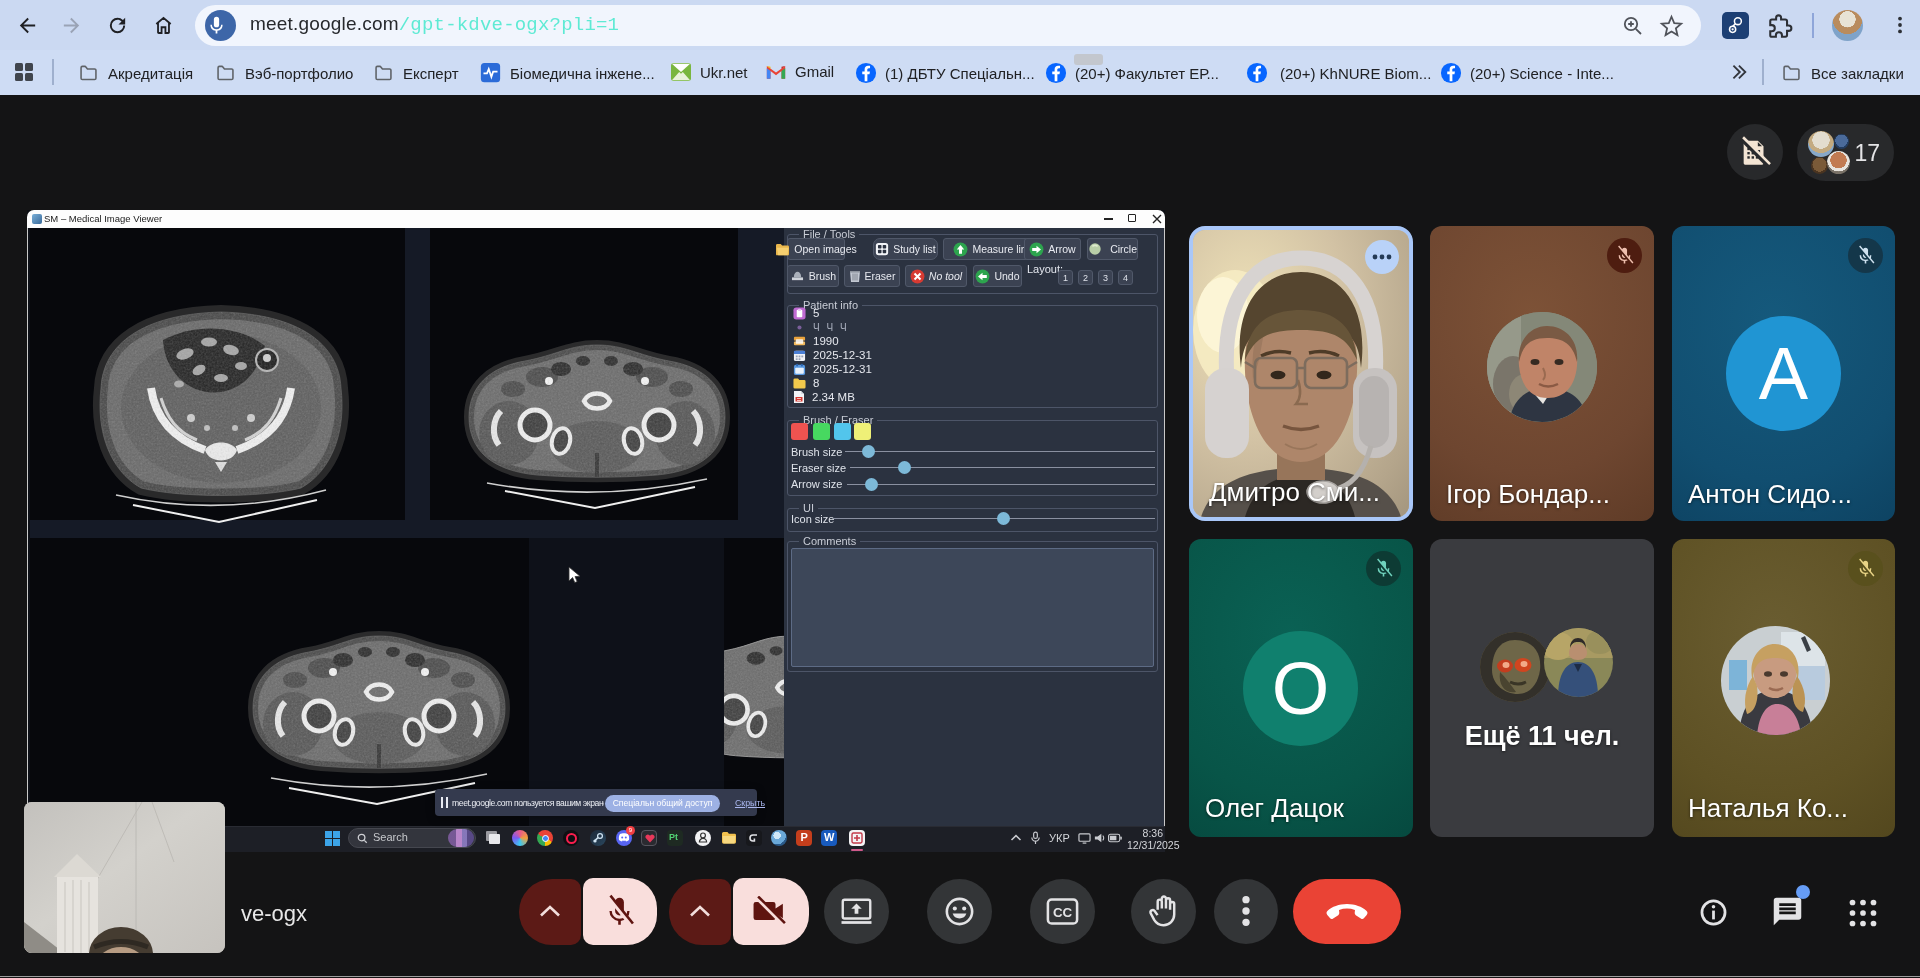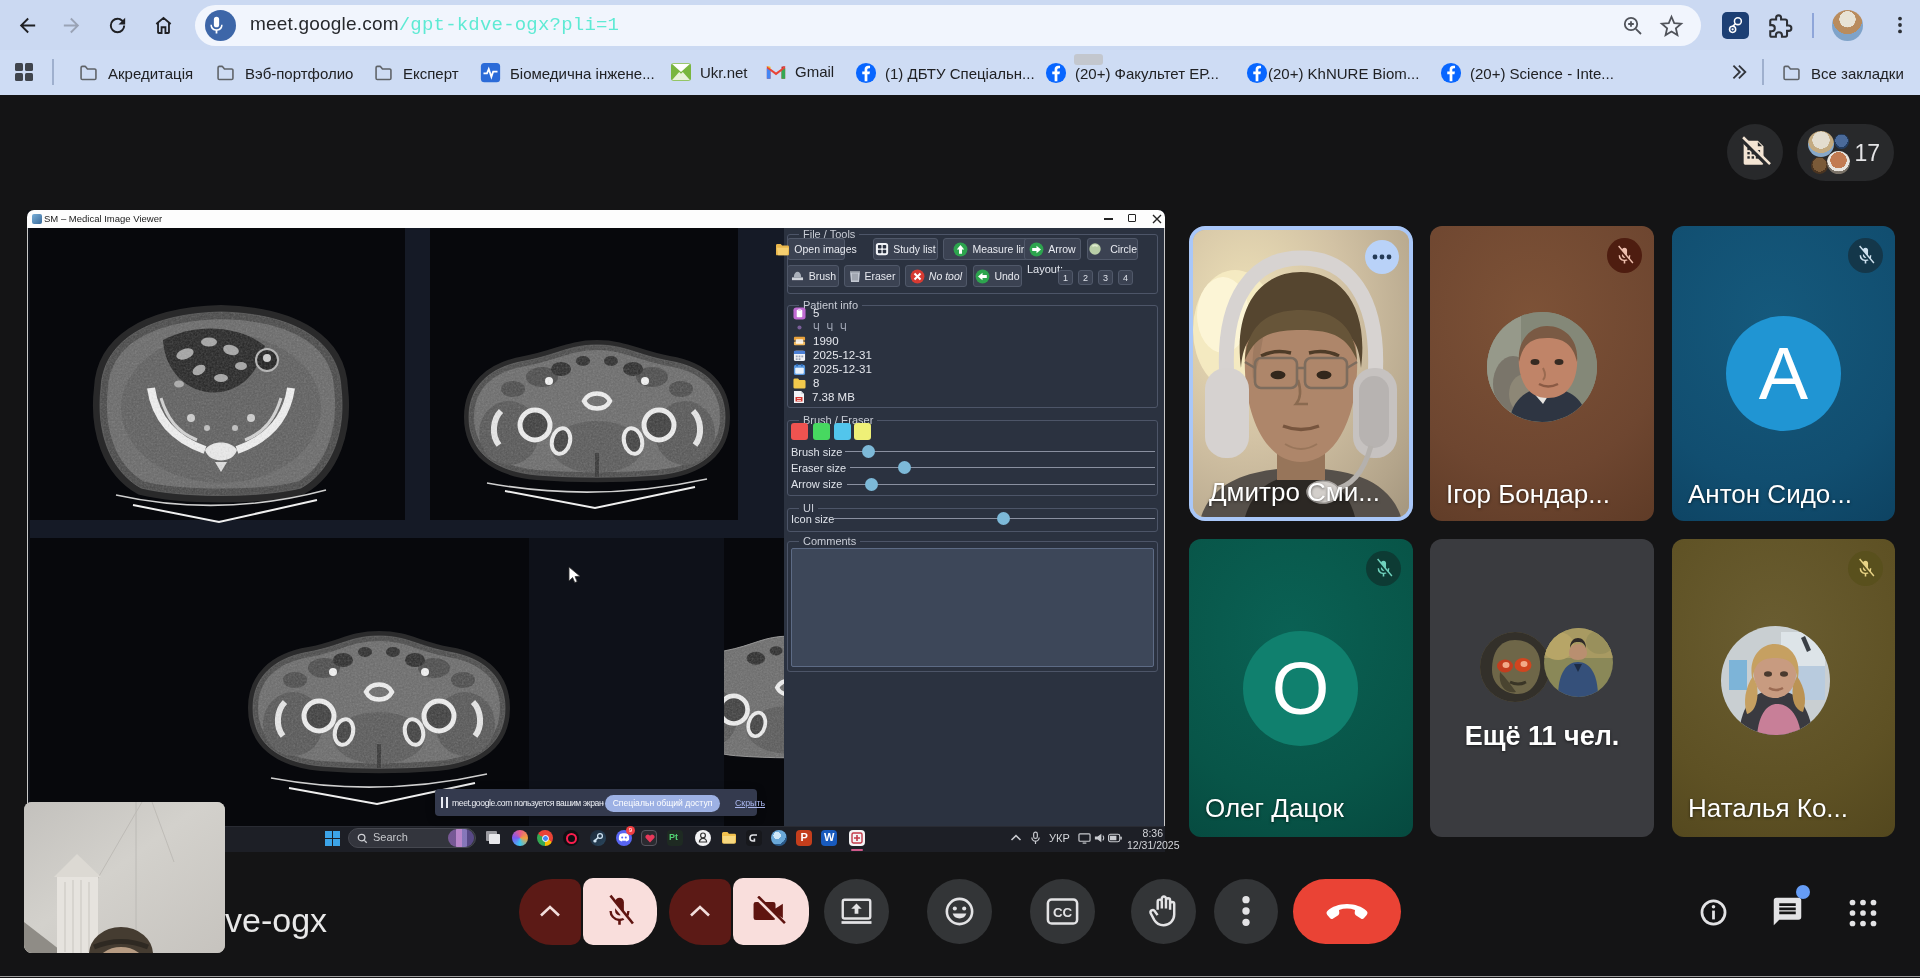--- a/index.html
+++ b/index.html
@@ -25,21 +25,21 @@
   #peoplepill .cnt{position:absolute;right:14px;top:16px;color:#e4e4e6;font-size:23px;}
   
   #present{position:absolute;left:27px;top:115px;width:1138px;height:642px;background:#0d0f14;}
   
   .tile{position:absolute;border-radius:12px;overflow:hidden;}
   .tname2{position:absolute;left:16px;bottom:10px;color:#fff;font-size:24px;font-weight:500;text-shadow:0 1px 3px rgba(0,0,0,.55);white-space:nowrap;}
   .micbadge{position:absolute;right:12px;top:12px;width:35px;height:35px;border-radius:50%;}
   
   .ctl{position:absolute;top:784px;height:65px;border-radius:50%;background:#333537;}
   #selfview{left:24px;top:802px;width:201px;height:151px;border-radius:8px;overflow:hidden;background:#b9b6b1;}
-  #meetcode{left:225px;top:901px;font-size:34px;color:#e8e8e8;}
+  #meetcode{left:241px;top:901px;font-size:22px;color:#e8e8e8;}
   #botline{left:0;top:976px;width:1920px;height:1px;background:#9f9f9f;}
   
   .gbox{position:absolute;border:1px solid #4d5568;border-radius:3px;}
   .glab{position:absolute;font-size:11px;color:#c9cdd6;background:#2b3240;padding:0 4px;}
   .glab2{position:absolute;font-size:11px;color:#e4e7ee;}
   .pbtn{position:absolute;height:22px;background:#3b4252;border:1px solid #505869;border-radius:3px;color:#e8eaf0;font-size:10.5px;display:flex;align-items:center;justify-content:center;gap:4px;white-space:nowrap;}
   .pbtn svg{flex:0 0 auto;}
   .lbtn{position:absolute;width:15px;height:15px;background:#3b4252;border:1px solid #505869;border-radius:3px;color:#dfe2ea;font-size:9px;text-align:center;line-height:15px;}
   .prow{position:absolute;height:14px;font-size:11.5px;color:#e6e8ee;display:flex;align-items:center;gap:7px;}
   .sw{position:absolute;width:17px;height:17px;border-radius:3px;}
@@ -146,21 +146,21 @@
         <path fill="#fff" d="M15.8 13.4l.5-3h-2.9V8.5c0-.9.4-1.7 1.8-1.7h1.2V4.2s-1.1-.2-2.2-.2c-2.2 0-3.7 1.4-3.7 3.9v2.5H7.9v3h2.6V21h3V13.4z"></path>
       </svg><span style="margin-left:8px">(1) ДБТУ Спеціальн...</span></div>
   <div class="abs" style="left:1074px;top:54px;width:29px;height:11px;border-radius:3px;background:#c3c7ce"></div>
   <div class="bmitem abs" style="left:1045px"><svg width="22" height="22" viewBox="0 0 24 24" style="vertical-align:-5px">
         <circle cx="12" cy="12" r="11" fill="#0866ff"></circle>
         <path fill="#fff" d="M15.8 13.4l.5-3h-2.9V8.5c0-.9.4-1.7 1.8-1.7h1.2V4.2s-1.1-.2-2.2-.2c-2.2 0-3.7 1.4-3.7 3.9v2.5H7.9v3h2.6V21h3V13.4z"></path>
       </svg><span style="margin-left:8px">(20+) Факультет ЕР...</span></div>
   <div class="bmitem abs" style="left:1246px"><svg width="22" height="22" viewBox="0 0 24 24" style="vertical-align:-5px">
         <circle cx="12" cy="12" r="11" fill="#0866ff"></circle>
         <path fill="#fff" d="M15.8 13.4l.5-3h-2.9V8.5c0-.9.4-1.7 1.8-1.7h1.2V4.2s-1.1-.2-2.2-.2c-2.2 0-3.7 1.4-3.7 3.9v2.5H7.9v3h2.6V21h3V13.4z"></path>
-      </svg><span style="margin-left:0">(20+) KhNURE Biom...</span></div>
+      </svg><span style="margin-left:12px">(20+) KhNURE Biom...</span></div>
   <div class="bmitem abs" style="left:1440px"><svg width="22" height="22" viewBox="0 0 24 24" style="vertical-align:-5px">
         <circle cx="12" cy="12" r="11" fill="#0866ff"></circle>
         <path fill="#fff" d="M15.8 13.4l.5-3h-2.9V8.5c0-.9.4-1.7 1.8-1.7h1.2V4.2s-1.1-.2-2.2-.2c-2.2 0-3.7 1.4-3.7 3.9v2.5H7.9v3h2.6V21h3V13.4z"></path>
       </svg><span style="margin-left:8px">(20+) Science - Inte...</span></div>
   <svg class="abs" style="left:1727px;top:61px" width="22" height="22" viewBox="0 0 24 24">
       <path fill="none" stroke="#33363c" stroke-width="2" d="m7 5 7 7-7 7M13 5l7 7-7 7"></path>
     </svg>
   <div class="abs" style="left:1762px;top:59px;width:2px;height:26px;background:#9fb0ce"></div>
   <div class="bmitem abs" style="left:1781px;"><svg width="21" height="21" viewBox="0 0 24 24" style="vertical-align:-4px">
         <path fill="none" stroke="#5f6368" stroke-width="1.8" d="M3.5 7.5v11A1.5 1.5 0 0 0 5 20h14a1.5 1.5 0 0 0 1.5-1.5v-9A1.5 1.5 0 0 0 19 8h-8.2L9 5.7A1.5 1.5 0 0 0 7.8 5H5a1.5 1.5 0 0 0-1.5 1.5z"></path>
@@ -343,21 +343,21 @@
       <div style="position:absolute;left:757px;top:18px;width:380px;height:598px;background:#2b3240;"></div>
       <div class="gbox" style="left:760px;top:24px;width:371px;height:60px;"></div>
       <div class="glab" style="left:772px;top:18px;">File / Tools</div>
       <div class="pbtn" style="left:760px;top:28px;width:58px;">
           <svg width="15" height="13" viewBox="0 0 16 14">
             <path fill="#e8b64c" d="M1 2.5A1.5 1.5 0 0 1 2.5 1h3.6l1.5 1.8h6A1.4 1.4 0 0 1 15 4.2V12a1.3 1.3 0 0 1-1.3 1.3H2.3A1.3 1.3 0 0 1 1 12z"></path>
             <path fill="#f6cf6f" d="M2 5h12.6l-1.2 8.3H3.4z"></path>
           </svg>
           <span>Open images</span>
         </div>
-      <div class="pbtn" style="left:846px;top:28px;width:65px;">
+      <div class="pbtn" style="left:846px;top:28px;width:65px;border-radius:7px;">
           <svg width="14" height="14" viewBox="0 0 16 16">
             <rect x="1" y="1" width="14" height="14" rx="3" fill="#f2f4f8"></rect>
             <g fill="#2b3240">
               <rect x="3.4" y="3.4" width="4" height="4" rx="0.8"></rect>
               <rect x="8.8" y="3.4" width="4" height="4" rx="0.8"></rect>
               <rect x="3.4" y="8.8" width="4" height="4" rx="0.8"></rect>
               <rect x="8.8" y="8.8" width="4" height="4" rx="0.8"></rect>
             </g>
           </svg>
           <span>Study list</span>
@@ -472,21 +472,21 @@
           </svg>
           <span>8</span>
         </div>
       <div class="prow" style="left:766px;top:180px;">
           <svg width="12" height="14" viewBox="0 0 12 14">
             <path fill="#f2f4f8" d="M1 1h7l3 3v9H1z"></path>
             <path fill="#d6dae2" d="M8 1l3 3H8z"></path>
             <path fill="#d63a32" d="M2.5 7h7v4.5h-7z"></path>
             <path fill="#fff" d="M4 8.2h4v0.9H4zm0 1.7h4v0.9H4z" opacity="0.9"></path>
           </svg>
-          <span>7.38 MB</span>
+          <span>2.34 MB</span>
         </div>
       <div class="gbox" style="left:760px;top:210px;width:371px;height:76px;"></div>
       <div class="glab" style="left:772px;top:204px;">Brush / Eraser</div>
       <div class="sw" style="left:764px;top:213px;background:#ef5350;"></div>
       <div class="sw" style="left:786px;top:213px;background:#47d860;"></div>
       <div class="sw" style="left:807px;top:213px;background:#52c5ec;"></div>
       <div class="sw" style="left:827px;top:213px;background:#eff077;"></div>
       <div class="slab" style="left:764px;top:236px;">Brush size</div>
         <div class="strk" style="left:818px;top:241px;width:310px;"></div>
         <div class="shdl" style="left:835px;top:235px;"></div>

